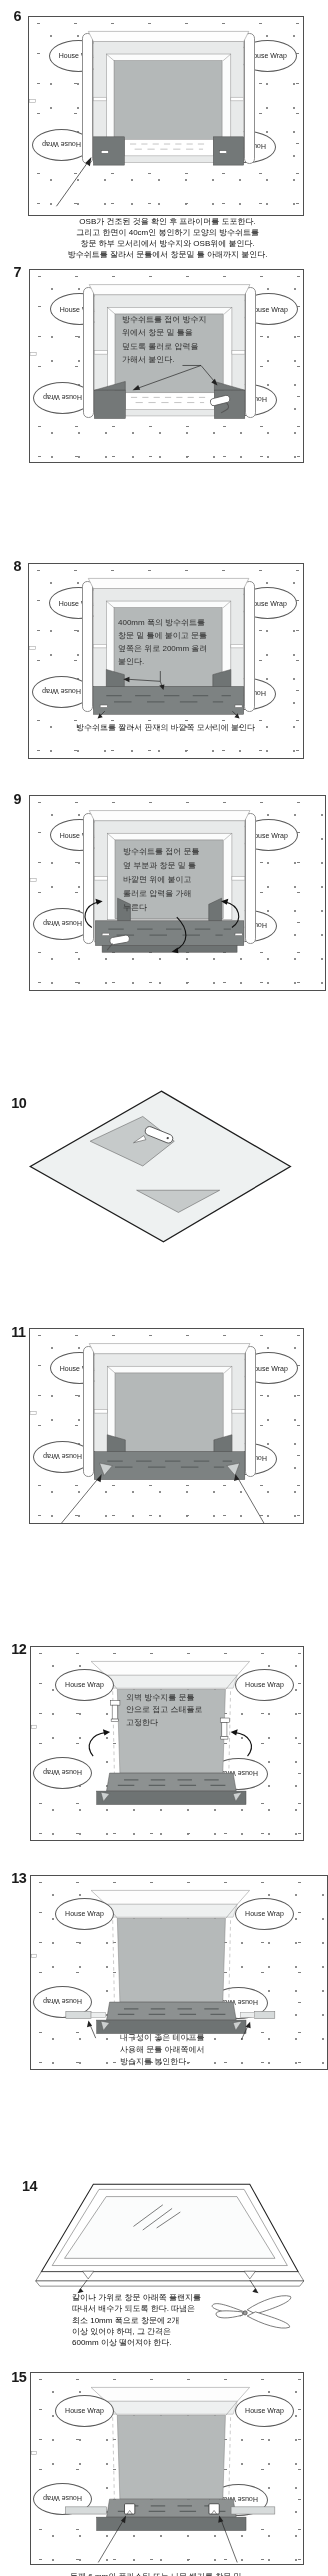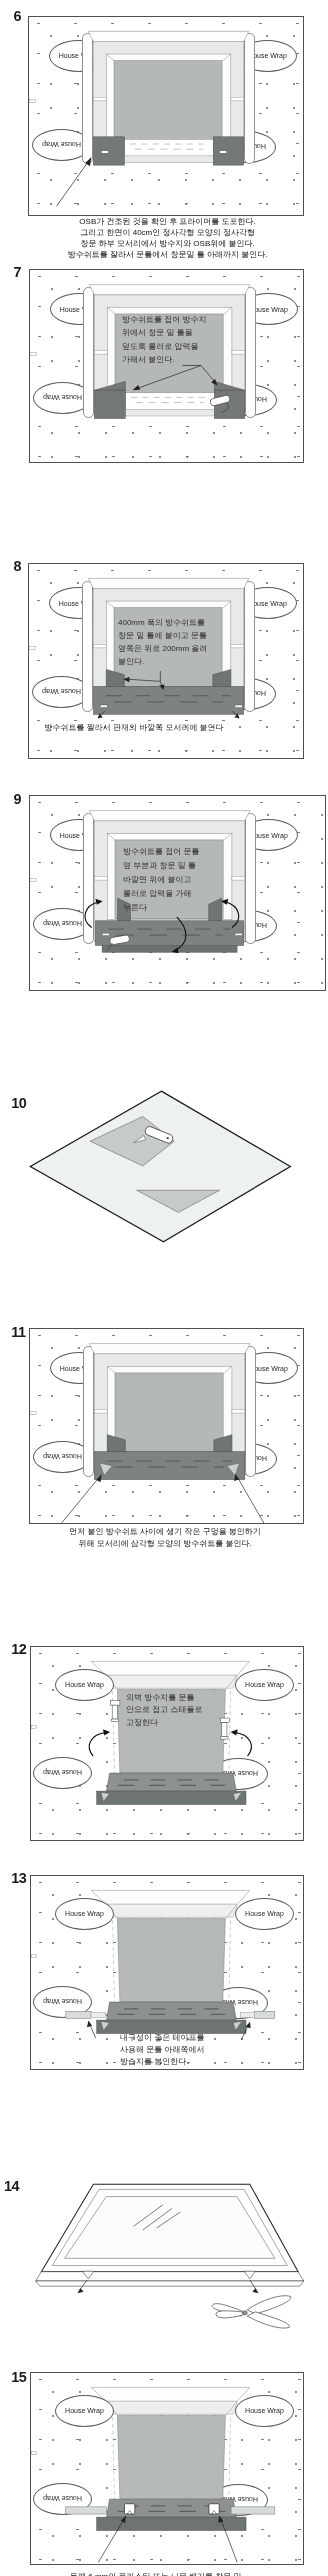--- a/index.html
+++ b/index.html
@@ -82,21 +82,21 @@
         <rect x="370" y="260" width="14" height="5" fill="#fff" stroke="#555"></rect>
       </g>
       <g>
         <line x1="53" y1="368" x2="115" y2="281" stroke="#222" stroke-width="1.4"></line>
         <polygon points="121,272 109,284 118,290" fill="#222"></polygon>
       </g>
     </svg>
   </div>
   <div class="cap center" style="left:20.6px;top:216px;width:294px">
     <div>OSB가 건조된 것을 확인 후 프라이머를 도포한다.</div>
-    <div>그리고 한면이 40cm인 정사각형 모양의 정사각형</div>
+    <div>그리고 한면이 40cm인 봉인하기 모양의 방수쉬트를</div>
     <div>창문 하부 모서리에서 방수지와 OSB위에 붙인다.</div>
     <div>방수쉬트를 잘라서 문틀에서 창문밑 틀 아래까지 붙인다.</div>
   </div>
 
   <div class="num" style="left:13.4px;top:264px">7</div>
   <div class="fig" style="left:29px;top:269px;width:275px;height:194px">
     <div class="balloon" style="left:19.6px;top:23px">
         <span>House Wrap</span>
       </div>
     <div class="balloon" style="left:209px;top:23px">
@@ -195,21 +195,21 @@
         <line x1="395" y1="286" x2="404" y2="295" stroke="#222" stroke-width="1.3"></line>
         <polygon points="409,300 399,298 405,290" fill="#222"></polygon>
       </g>
     </svg>
     <div class="inwin" style="left:89px;top:52px">
       <div style="line-height:13px">400mm 폭의 방수쉬트를</div>
       <div style="line-height:13px">창문 밑 틀에 붙이고 문틀</div>
       <div style="line-height:13px">옆쪽은 위로 200mm 올려</div>
       <div style="line-height:13px">붙인다.</div>
     </div>
-    <div class="incap" style="left:15.5px;top:158px;width:242px;text-align:left">
+    <div class="incap" style="left:15.5px;top:158px;width:242px;text-align:center">
       <div>방수쉬트를 짤라서 판재의 바깥쪽 모서리에 붙인다</div>
     </div>
   </div>
 
   <div class="num" style="left:13.4px;top:791px">9</div>
   <div class="fig" style="left:29px;top:795px;width:297px;height:196px">
     <div class="balloon" style="left:19.6px;top:23px">
         <span>House Wrap</span>
       </div>
     <div class="balloon" style="left:209px;top:23px">
@@ -317,24 +317,20 @@
         <polygon points="382,265 407,260 398,284" fill="#ccd0d0" stroke="#555"></polygon>
       </g>
       <g>
         <line x1="60" y1="378" x2="134" y2="288" stroke="#222" stroke-width="1.3"></line>
         <polygon points="139,281 129,293 137,297" fill="#222"></polygon>
         <line x1="455" y1="378" x2="403" y2="288" stroke="#222" stroke-width="1.3"></line>
         <polygon points="399,281 396,295 406,292" fill="#222"></polygon>
       </g>
     </svg>
   </div>
-  <div class="cap center" style="left:20.6px;top:1526px;width:289px">
-    <div style="line-height:11.6px">먼저 붙인 방수쉬트 사이에 생기 작은 구멍을 봉인하기</div>
-    <div style="line-height:11.6px">위해 모서리에 삼각형 모양의 방수쉬트를 붙인다.</div>
-  </div>
 
   <div class="num" style="left:11.3px;top:1641px">12</div>
   <div class="fig" style="left:30px;top:1646px;width:274px;height:195px">
     <div class="balloon flip" style="left:1.5px;top:110px">
         <span>House Wrap</span>
       </div>
     <div class="balloon flip" style="left:178px;top:111px">
         <span>House Wrap</span>
       </div>
     <svg width="273" height="193" viewBox="0 0 529 375">
@@ -378,21 +374,21 @@
         <span>House Wrap</span>
       </div>
     <div class="inwin" style="left:95px;top:45px">
       <div style="line-height:12.4px">외벽 방수지를 문틀</div>
       <div style="line-height:12.4px">안으로 접고 스태플로</div>
       <div style="line-height:12.4px">고정한다</div>
     </div>
   </div>
 
   <div class="num" style="left:11.3px;top:1870px">13</div>
-  <div class="fig" style="left:30px;top:1875px;width:274px;height:195px">
+  <div class="fig" style="left:30px;top:1875px;width:298px;height:195px">
     <div class="balloon flip" style="left:1.5px;top:110px">
         <span>House Wrap</span>
       </div>
     <div class="balloon flip" style="left:178px;top:111px">
         <span>House Wrap</span>
       </div>
     <svg width="273" height="193" viewBox="0 0 529 375">
       <polygon points="116,28 424,28 400,55 145,55" fill="#fdfdfd" stroke="#8f8f8f"></polygon>
       <polygon points="145,55 400,55 392,80 153,80" fill="#eef0f0" stroke="#a8a8a8"></polygon>
       <line x1="145" y1="55" x2="167" y2="82" stroke="#8d8d8d"></line>
@@ -428,21 +424,21 @@
     <div class="balloon" style="left:204px;top:21.6px">
         <span>House Wrap</span>
       </div>
     <div class="incap" style="left:89px;top:156px">
       <div>내구성이 좋은 테이프를</div>
       <div>사용해 문틀 아래쪽에서</div>
       <div>방습지를 봉인한다</div>
     </div>
   </div>
 
-  <div class="num" style="left:4px;top:2178px">14</div>
+  <div class="num" style="left:22px;top:2178px">14</div>
   <svg style="position:absolute;left:28px;top:2179px" width="300" height="170" viewBox="0 0 583 330">
     <polygon points="127,10 431,10 525,180 26,180" fill="#fff" stroke="#222" stroke-width="2"></polygon>
     <polygon points="138,20 420,20 504,168 47,168" fill="#fff" stroke="#555"></polygon>
     <polygon points="152,34 406,34 480,154 71,154" fill="#fbfcfc" stroke="#555"></polygon>
     <g stroke="#555" stroke-width="1.5">
       <line x1="262" y1="50" x2="205" y2="92"></line>
       <line x1="280" y1="57" x2="223" y2="99"></line>
       <line x1="296" y1="64" x2="250" y2="95"></line>
     </g>
     <polygon points="26,180 525,180 536,198 15,198" fill="#fff" stroke="#222"></polygon>
@@ -458,20 +454,27 @@
       <polygon points="448,222 436,219 442,212" fill="#222"></polygon>
     </g>
     <g fill="#fff" stroke="#555" stroke-width="1.5">
       <path d="M 420,258 C 380,242 362,238 358,246 C 356,252 378,258 414,266 Z"></path>
       <path d="M 418,264 C 382,274 362,270 366,260 C 372,254 394,256 416,258 Z"></path>
       <path d="M 426,254 C 452,236 492,222 510,228 C 516,236 484,250 442,262 Z"></path>
       <path d="M 426,266 C 454,282 492,294 508,288 C 512,280 480,270 442,258 Z"></path>
       <circle cx="422" cy="260" r="4" fill="#9a9a9a"></circle>
     </g>
   </svg>
+  <div class="cap" style="left:72px;top:2292px;width:170px">
+    <div style="line-height:11.3px">칼이나 가위로 창문 아래쪽 플랜지를</div>
+    <div style="line-height:11.3px">따내서 배수가 되도록 한다. 따냄은</div>
+    <div style="line-height:11.3px">최소 10mm 폭으로 창문에 2개</div>
+    <div style="line-height:11.3px">이상 있어야 하며, 그 간격은</div>
+    <div style="line-height:11.3px">600mm 이상 떨어져야 한다.</div>
+  </div>
 
   <div class="num" style="left:11.3px;top:2369px">15</div>
   <div class="fig" style="left:30px;top:2372px;width:274px;height:193px">
     <div class="balloon flip" style="left:1.5px;top:110px">
         <span>House Wrap</span>
       </div>
     <div class="balloon flip" style="left:178px;top:111px">
         <span>House Wrap</span>
       </div>
     <svg width="273" height="191" viewBox="0 0 529 371">

